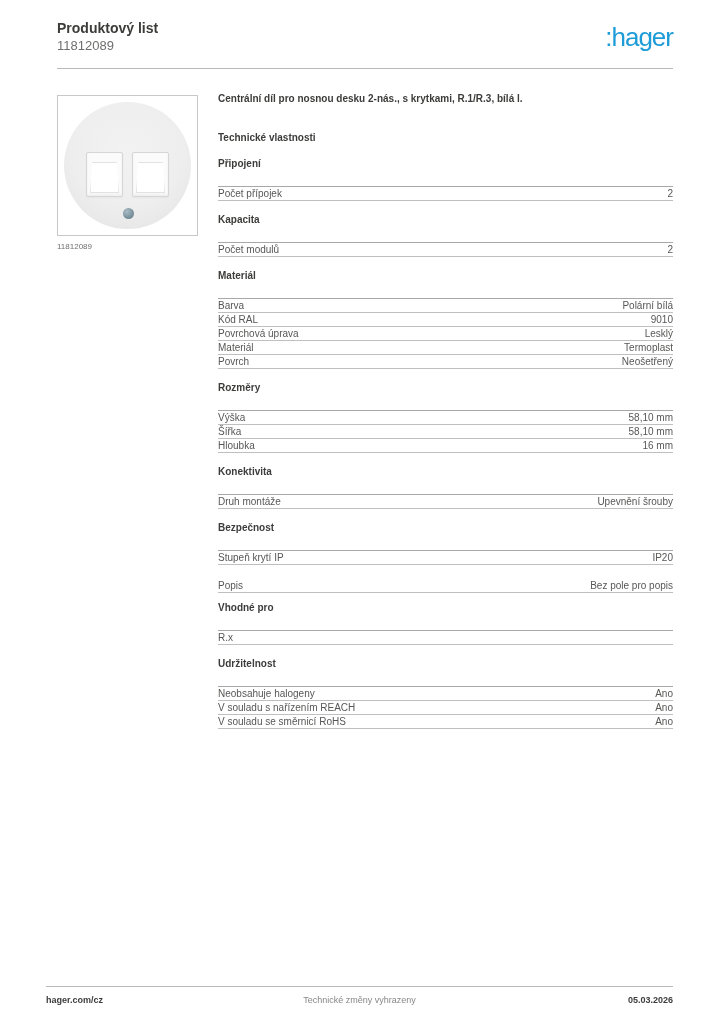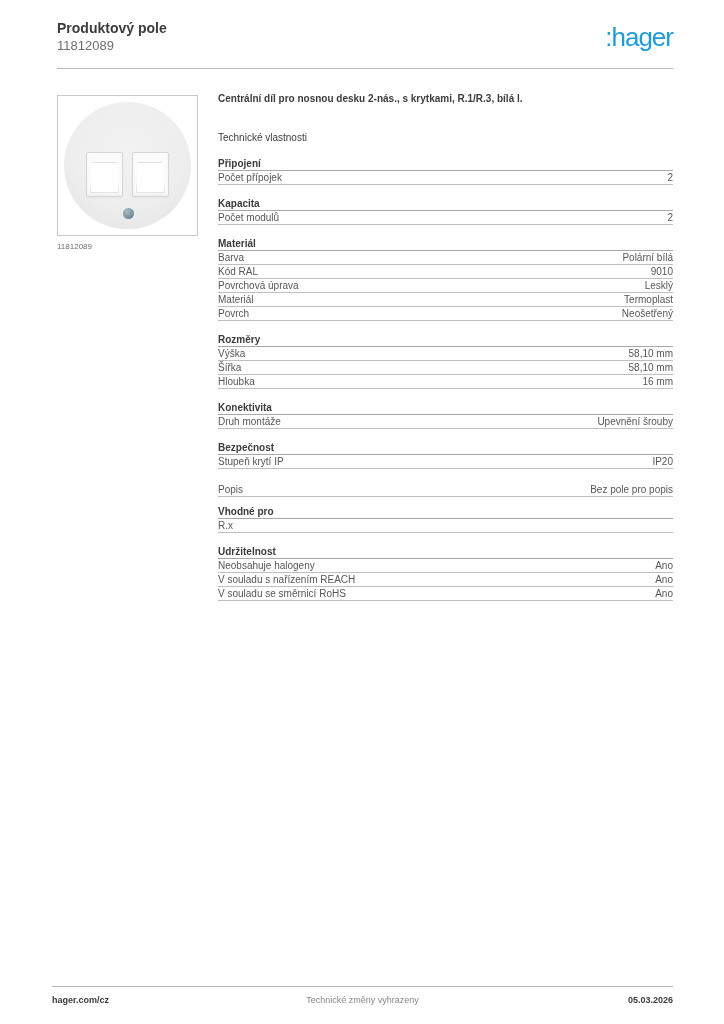--- a/index.html
+++ b/index.html
@@ -59,54 +59,54 @@
   .screw {
     position: absolute; left: 50%; top: 106px;
     width: 11px; height: 11px; margin-left: -5px;
     border-radius: 50%;
     background: radial-gradient(circle at 35% 32%, #a9bcc6 0%, #7d95a0 55%, #5f7782 100%);
   }
   .image-caption { margin-top: 6px; font-size: 8px; color: #6f6f6e; }
 
   .right-col { flex: 1; min-width: 0; }
   .description { margin: 1px 0 0; font-size: 10px; font-weight: bold; line-height: 12px; color: #3c3c3b; }
-  .tech-heading { margin: 27px 0 16px; font-size: 10px; font-weight: normal; line-height: 11px; }
+  .tech-heading { margin: 27px 0 16px; font-size: 10px; font-weight: bold; line-height: 11px; }
 
   .spec-section { margin-top: 14px; }
   .spec-section.extra-gap { margin-top: 10px; }
   .section-title {
     margin: 0; font-size: 10px; font-weight: bold; line-height: 10px;
-    padding-bottom: 1px;
+    padding-bottom: 17px;
     border-bottom: 1px solid #a8a8a8;
   }
   .spec-row {
     display: flex; justify-content: space-between;
     font-size: 10px; line-height: 13px;
     color: #575756;
     border-bottom: 1px solid #bfbfbf;
   }
   .spec-label { white-space: nowrap; }
   .spec-value { white-space: nowrap; text-align: right; }
 
   
-  .footer { position: absolute; left: 52px; right: 51px; bottom: 0; height: 38px; }
+  .footer { position: absolute; left: 46px; right: 51px; bottom: 0; height: 38px; }
   .footer-rule { border-top: 1px solid #b9b9b9; }
   .footer-row { position: relative; display: flex; justify-content: space-between; margin-top: 8px; font-size: 9px; }
   .footer-left { font-weight: bold; color: #3c3c3b; position: relative; z-index: 1; }
   .footer-center { position: absolute; left: 0; right: 0; text-align: center; color: #878787; }
   .footer-right { font-weight: bold; color: #3c3c3b; position: relative; z-index: 1; }
 </style>
 </head>
 <body>
 
 <div class="page">
 
   <div class="header">
     <div>
-      <div class="doc-title">Produktový pole</div>
+      <div class="doc-title">Produktový list</div>
       <div class="doc-number">11812089</div>
     </div>
     <div class="logo" style="color: rgb(30, 156, 216);">:hager</div>
   </div>
   <div class="header-rule"></div>
 
   <div class="main">
 
     <div class="left-col">
       <div class="image-frame">

